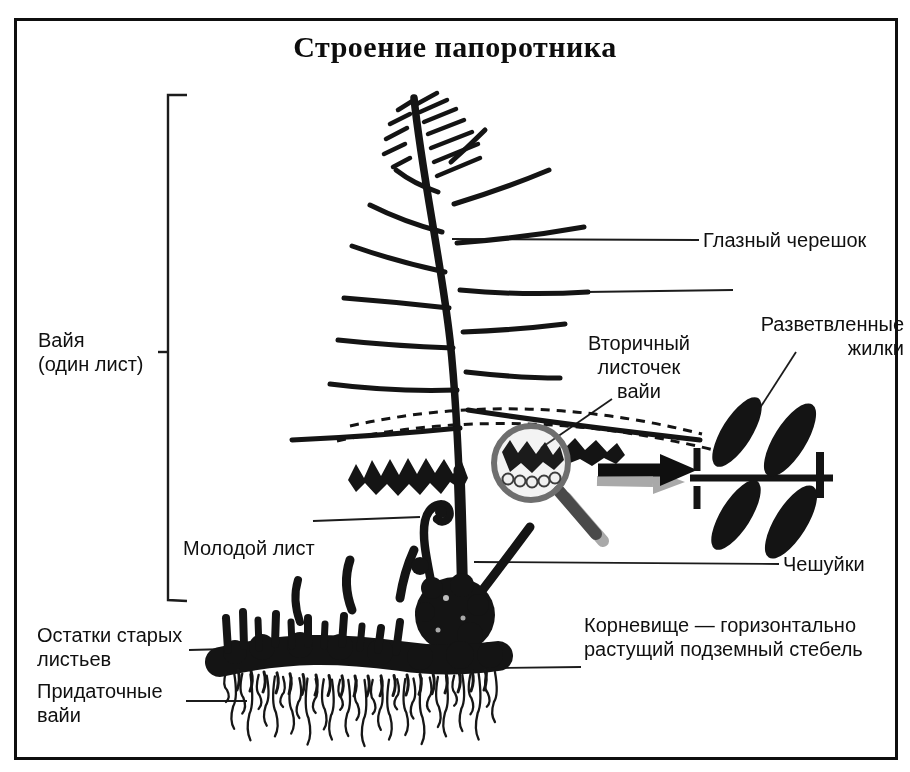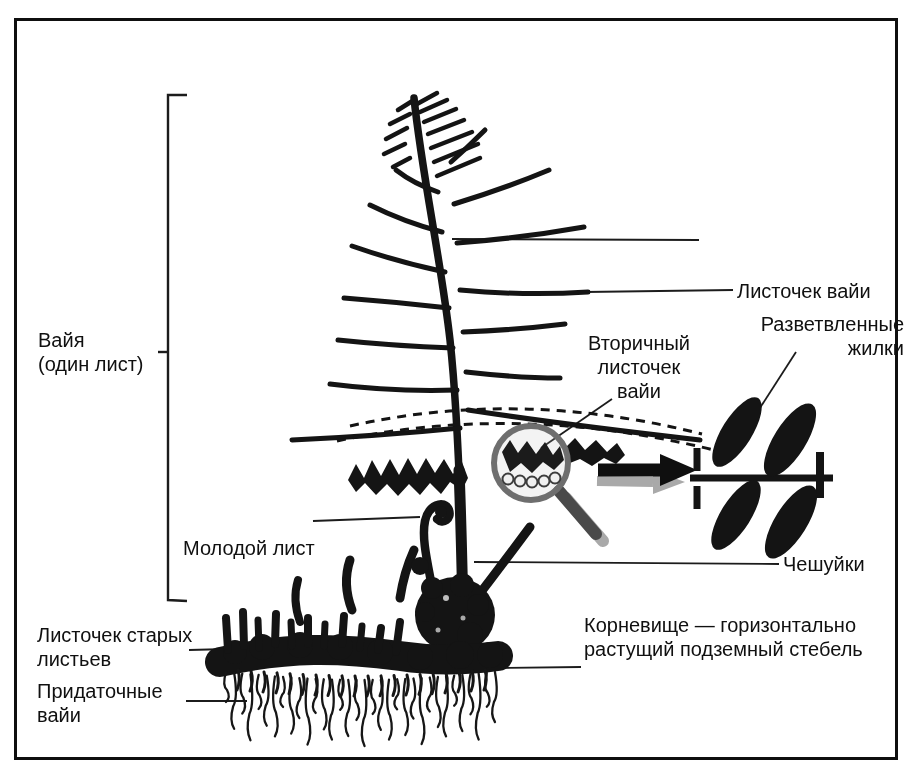--- a/index.html
+++ b/index.html
@@ -25,20 +25,21 @@
   .lbl-right{ text-align:right; }
   svg.art{ position:absolute; left:0; top:0; }
 </style>
 </head>
 <body>
 
 <div class="stage">
 
   <div class="frame"></div>
 
+  <div class="title">Строение папоротника</div>
 
   <svg class="art" width="910" height="772" viewBox="0 0 910 772">
 
     <g stroke="#1c1c1c" stroke-width="2.4" fill="none">
       <path d="M 187,95 L 168,95 L 168,600 L 187,601"></path>
       <path d="M 158,352 L 168,352"></path>
     </g>
 
     <g stroke="#1c1c1c" stroke-width="1.8" fill="none">
       <line x1="452" y1="239" x2="699" y2="240"></line>
@@ -242,38 +243,38 @@
         <path d="M407,675.0229988695752 q3,10 -1,20" stroke-width="3"></path>
         <path d="M420,674.4143434640388 q3,10 -1,20" stroke-width="3"></path>
         <path d="M433,673.685276276138 q3,10 -1,20" stroke-width="3"></path>
         <path d="M446,672.8556843582224 q3,10 -1,20" stroke-width="3"></path>
         <path d="M459,671.9481968152281 q3,10 -1,20" stroke-width="3"></path>
         <path d="M472,670.9875675416844 q3,10 -1,20" stroke-width="3"></path>
         <path d="M485,670 q3,10 -1,20" stroke-width="3"></path>
       </g>
   </svg>
 
-
-  <div class="label" style="left:737px; top:279px;">Листочек вайи</div>
+  <div class="label" style="left:703px; top:228px;">Глазный черешок</div>
+
 
   <div class="label lbl-center" style="left:574px; top:331px; width:130px;">Вторичный
 листочек
 вайи</div>
 
   <div class="label lbl-right" style="left:724px; top:312px; width:180px;">Разветвленные
 жилки</div>
 
   <div class="label" style="left:38px; top:328px;">Вайя
 (один лист)</div>
 
   <div class="label" style="left:183px; top:536px;">Молодой лист</div>
 
   <div class="label" style="left:783px; top:552px;">Чешуйки</div>
 
-  <div class="label" style="left:37px; top:623px;">Листочек старых
+  <div class="label" style="left:37px; top:623px;">Остатки старых
 листьев</div>
 
   <div class="label" style="left:37px; top:679px;">Придаточные
 вайи</div>
 
   <div class="label" style="left:584px; top:613px;">Корневище — горизонтально
 растущий подземный стебель</div>
 
 </div>
 

